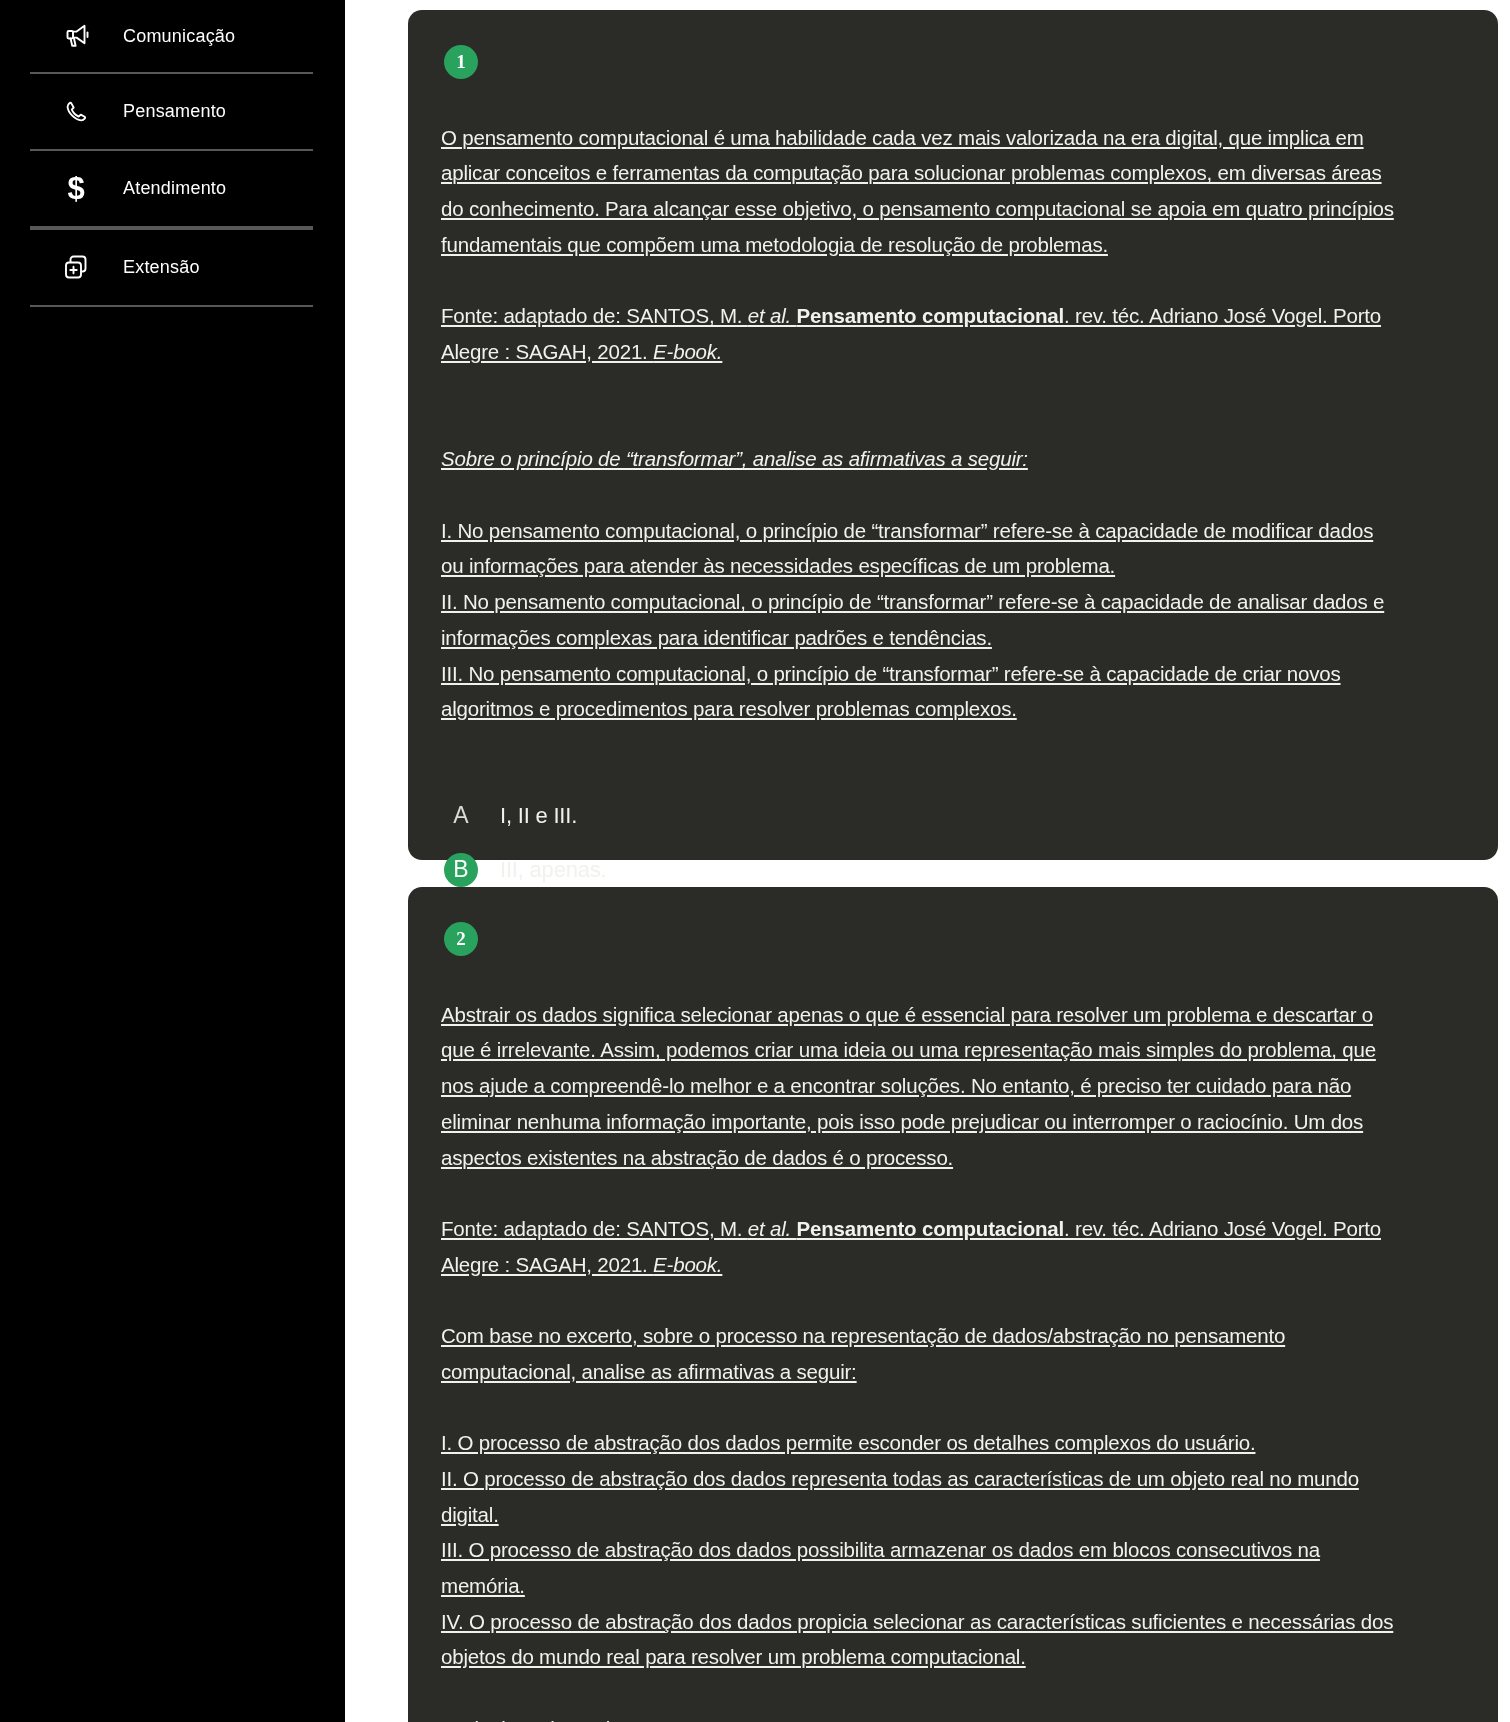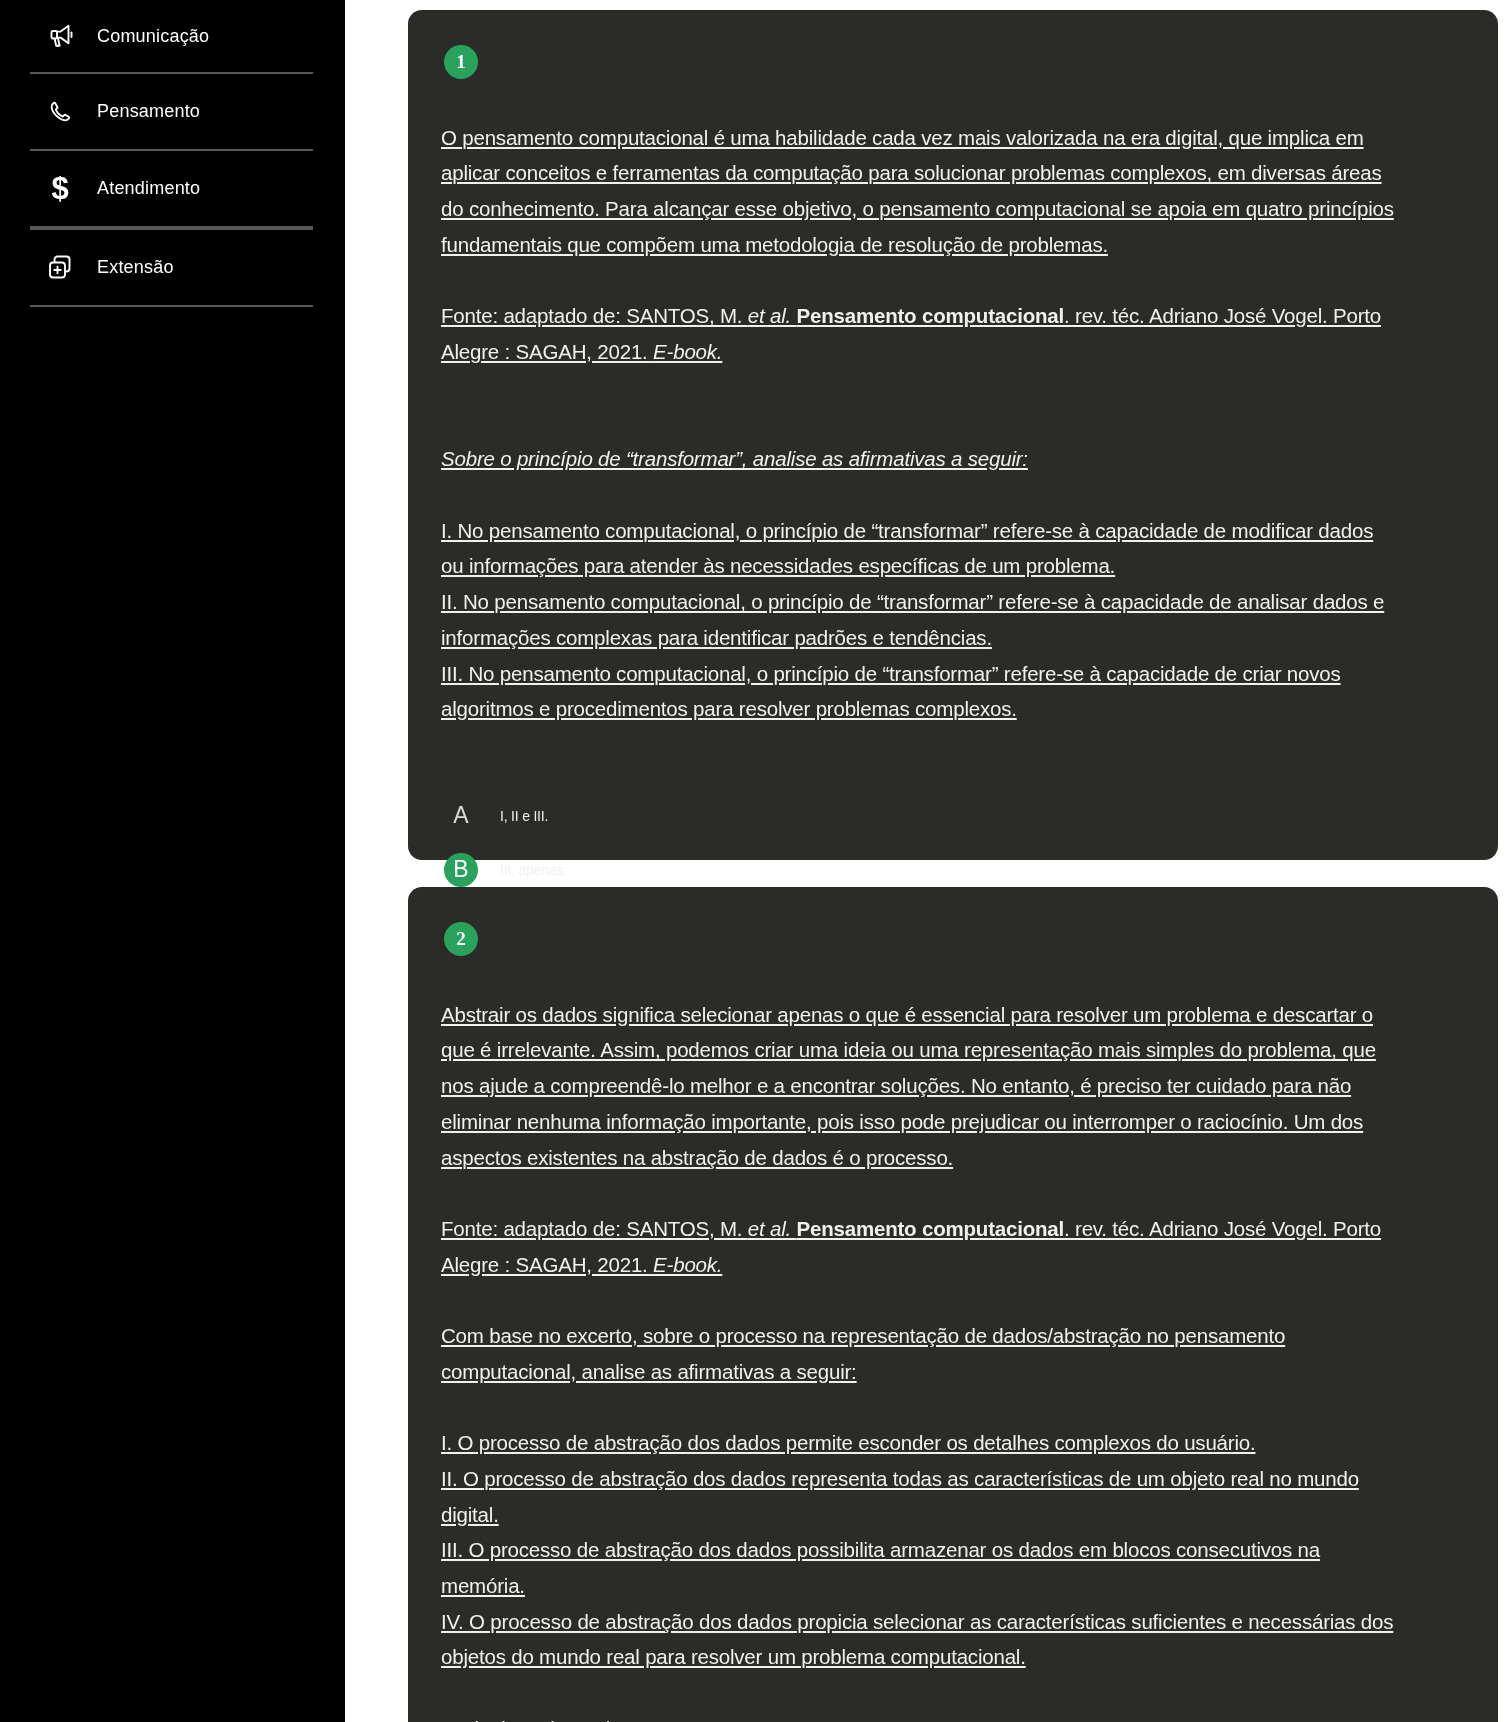--- a/index.html
+++ b/index.html
@@ -6,21 +6,21 @@
   body {
     width:1510px; height:1722px; overflow:hidden; position:relative;
     background:#ffffff; font-family:"Liberation Sans", sans-serif;
   }
   
   .sidebar {
     position:absolute; left:0; top:0; width:345px; height:1722px;
     background:#000000;
   }
   .side-item {
-    height:75px; display:flex; align-items:center; padding-left:44px; gap:21px;
+    height:75px; display:flex; align-items:center; padding-left:60px; gap:31px;
     cursor:pointer;
   }
   .side-item:first-child { height:72px; }
   .side-divider { height:2px; width:283px; margin-left:30px; background:#58585B; }
   .side-label { color:#ffffff; font-size:18px; letter-spacing:.2px; }
   .side-icon { width:32px; height:32px; flex:0 0 32px; display:flex; align-items:center; justify-content:center; }
   .side-icon svg { display:block; }
   .dollar-glyph { color:#fff; font-size:31px; font-weight:bold; line-height:1; }
   
   .card {
@@ -42,21 +42,21 @@
   .it { font-style:italic;margin-top:36px; }
   .b  { font-weight:bold;margin-top:40px; }
   .options { margin-top:26px; }
   .opt { height:54px; display:flex; align-items:center; margin-left:3px; cursor:pointer; }
   .opt-letter {
     width:34px; height:34px; border-radius:50%; flex:0 0 34px;
     display:flex; align-items:center; justify-content:center;
     font-size:23px; color:#DADAD7;
   }
   .opt.selected .opt-letter { background:#29A25E; color:#ffffff; }
-  .opt-text { margin-left:22px; color:#F1F1EE; font-size:14px; letter-spacing:-0.2px; }
+  .opt-text { margin-left:22px; color:#F1F1EE; font-size:22px; letter-spacing:-0.2px; }
 </style>
 </head>
 <body>
 
 <div>
 
   <aside class="sidebar">
 
     <div class="side-item">
       <span class="side-icon">

